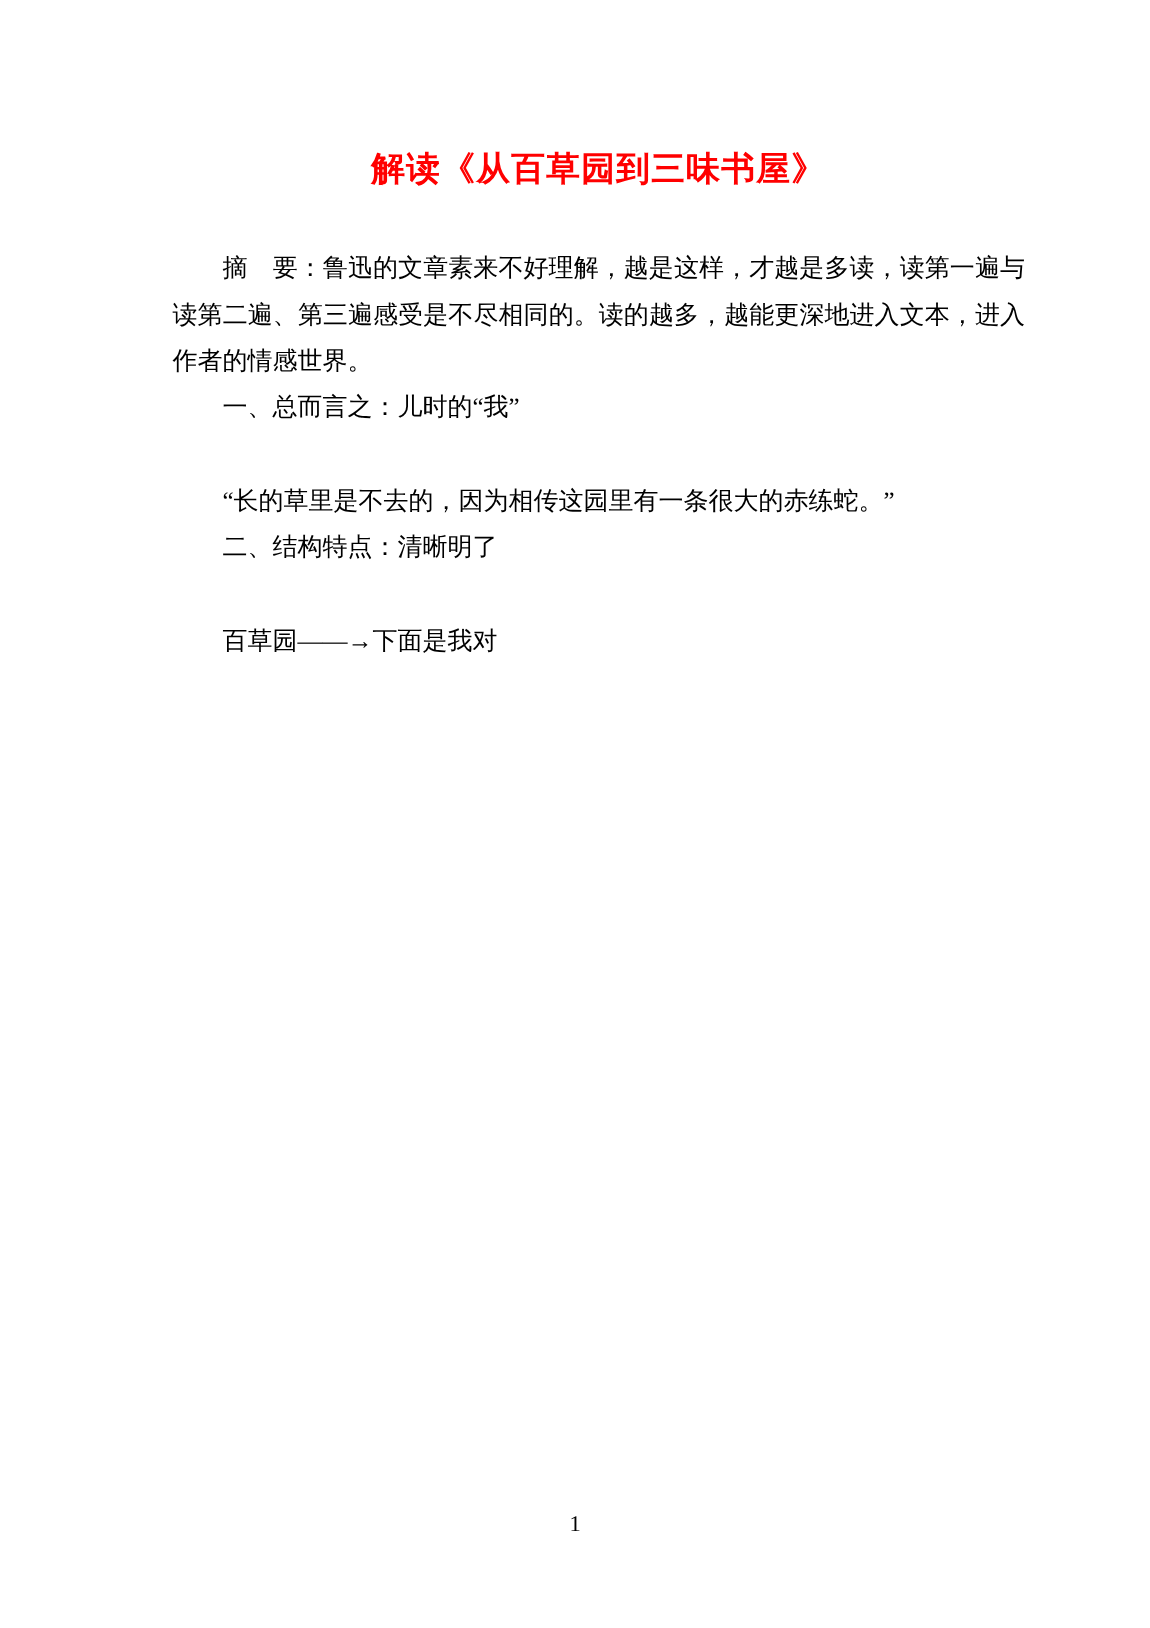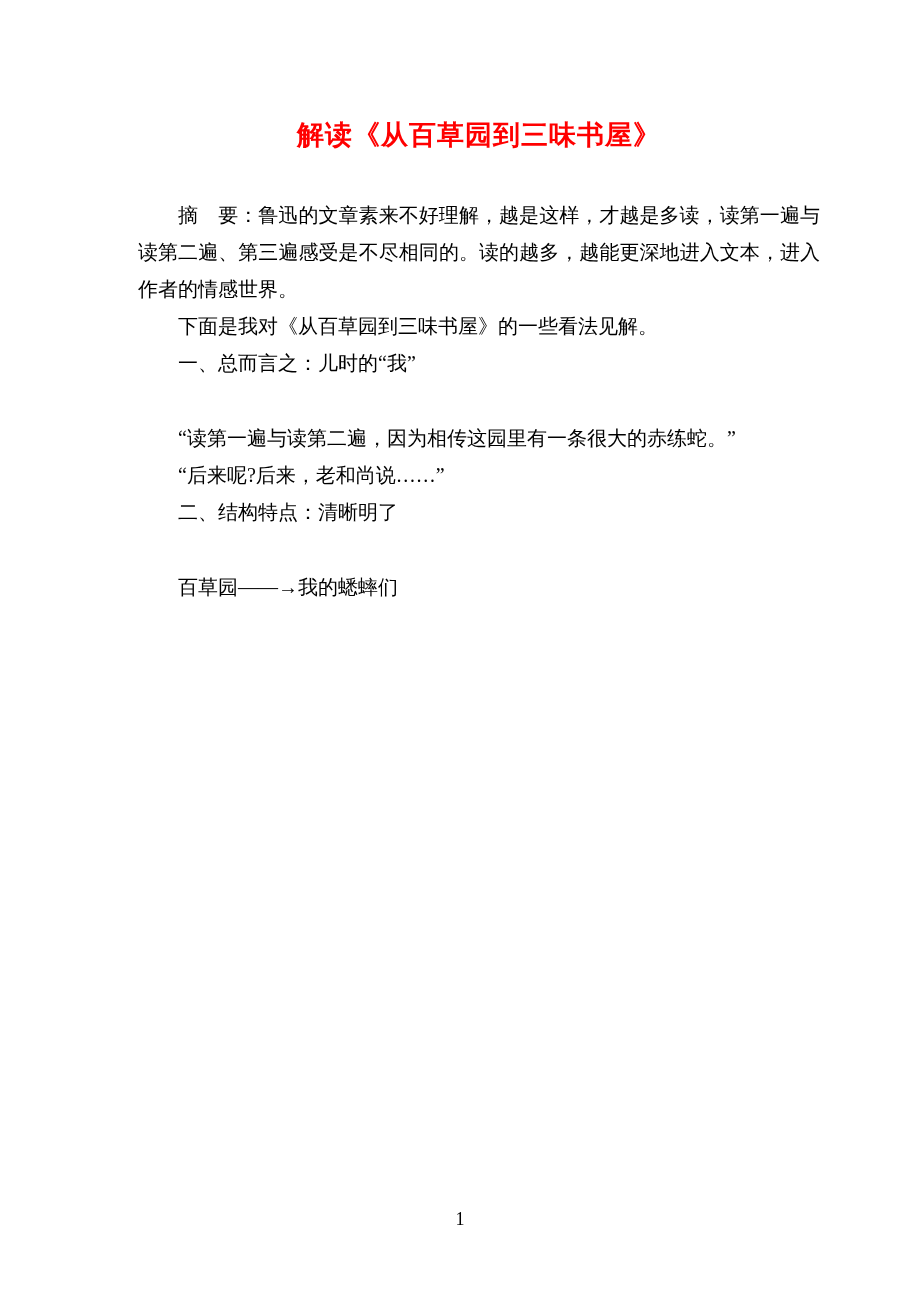--- a/index.html
+++ b/index.html
@@ -51,23 +51,21 @@
 </style>
 </head>
 <body>
 
 <div class="page">
 
   <h1 class="doc-title">解读《从百草园到三味书屋》</h1>
 
   <div class="body-text">
     <p>摘　要：鲁迅的文章素来不好理解，越是这样，才越是多读，读第一遍与读第二遍、第三遍感受是不尽相同的。读的越多，越能更深地进入文本，进入作者的情感世界。</p>
-    <p>下面是我对《从百草园到三味书屋》的一些看法见解。</p>
     <p class="gap-after">一、总而言之：儿时的“我”</p>
-    <p>“读第一遍与读第二遍，因为相传这园里有一条很大的赤练蛇。”</p>
-    <p>“后来呢?后来，老和尚说……”</p>
+    <p>“长的草里是不去的，因为相传这园里有一条很大的赤练蛇。”</p>
     <p class="gap-after">二、结构特点：清晰明了</p>
-    <p>百草园——→我的蟋蟀们</p>
+    <p>百草园——→下面是我对</p>
   </div>
 
   <div class="page-number">1</div>
 
 </div>
 
 </body></html>

